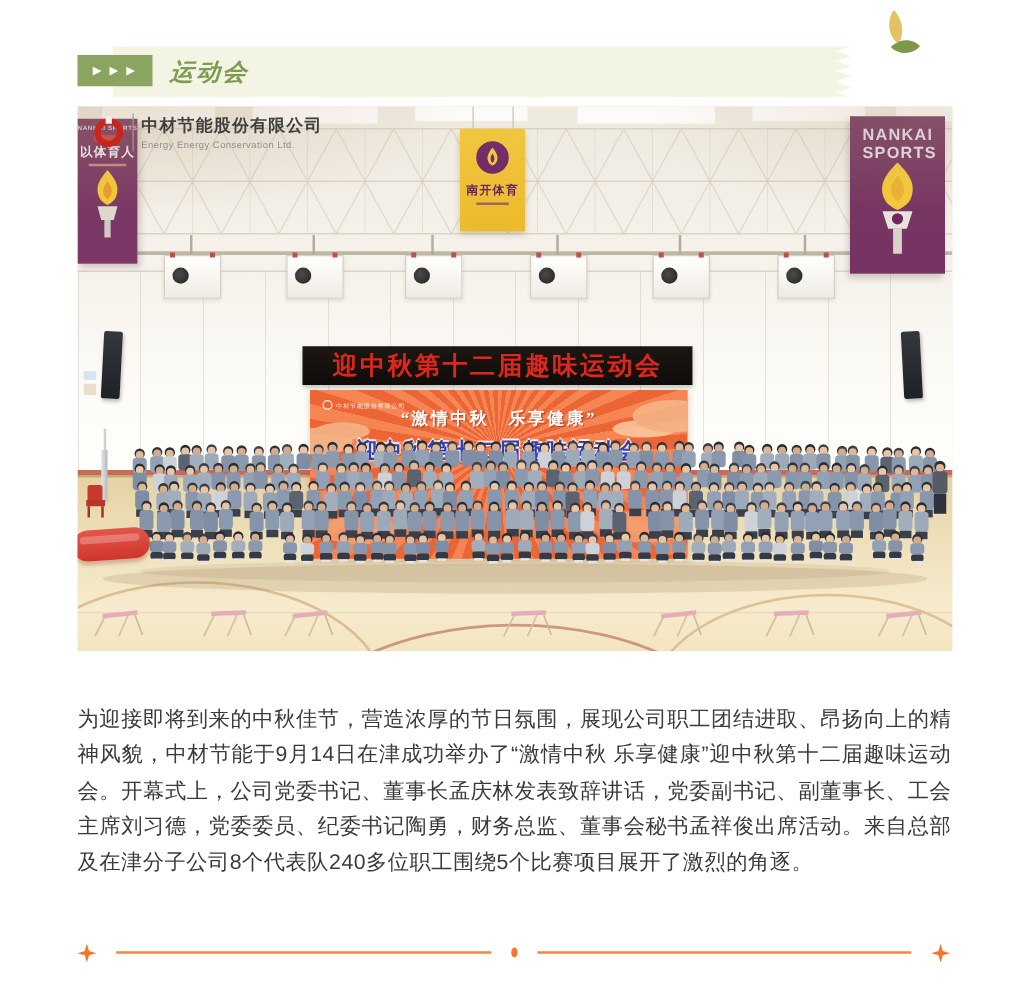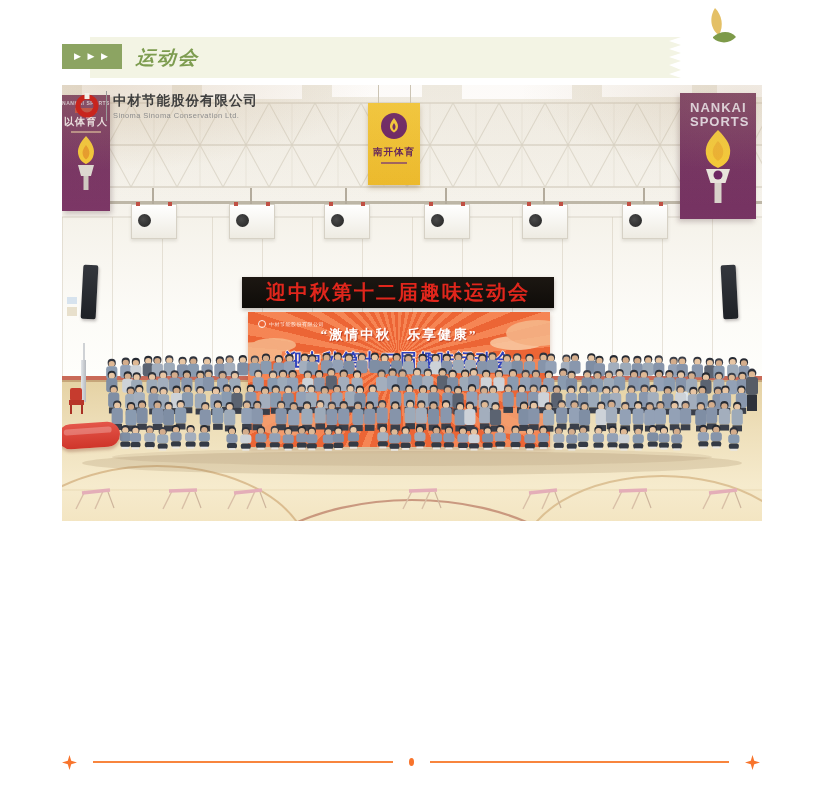--- a/index.html
+++ b/index.html
@@ -1333,25 +1333,26 @@
     <div class="vignette"></div>
 
     <div class="watermark">
       <svg width="26" height="26" viewBox="0 0 26 26">
         <circle cx="13" cy="13" r="9" fill="none" stroke="#c8251d" stroke-width="5"></circle>
         <rect x="10.5" y="0" width="5" height="6" fill="#f2efe8"></rect>
       </svg>
       <span class="wm-sep"></span>
       <span>
         <span class="wm-cn" style="display:block">中材节能股份有限公司</span>
-        <span class="wm-en" style="display:block">Sinoma Sinoma Conservation Ltd.</span>
+        <span class="wm-en" style="display:block">Energy Energy Conservation Ltd.</span>
       </span>
     </div>
   </figure>
 
+  <p class="article-text">为迎接即将到来的中秋佳节，营造浓厚的节日氛围，展现公司职工团结进取、昂扬向上的精神风貌，中材节能于9月14日在津成功举办了“激情中秋 乐享健康”迎中秋第十二届趣味运动会。开幕式上，公司党委书记、董事长孟庆林发表致辞讲话，党委副书记、副董事长、工会主席刘习德，党委委员、纪委书记陶勇，财务总监、董事会秘书孟祥俊出席活动。来自总部及在津分子公司8个代表队240多位职工围绕5个比赛项目展开了激烈的角逐。</p>
 
   <div class="divider">
     <svg width="15" height="15" viewBox="0 0 14 14">
         <path d="M7,0 L8.6,5.4 L14,7 L8.6,8.6 L7,14 L5.4,8.6 L0,7 L5.4,5.4 Z" fill="#f8742c"></path>
       </svg>
     <span class="div-line"></span>
     <span class="div-dot"></span>
     <span class="div-line"></span>
     <svg width="15" height="15" viewBox="0 0 14 14">
         <path d="M7,0 L8.6,5.4 L14,7 L8.6,8.6 L7,14 L5.4,8.6 L0,7 L5.4,5.4 Z" fill="#f8742c"></path>

